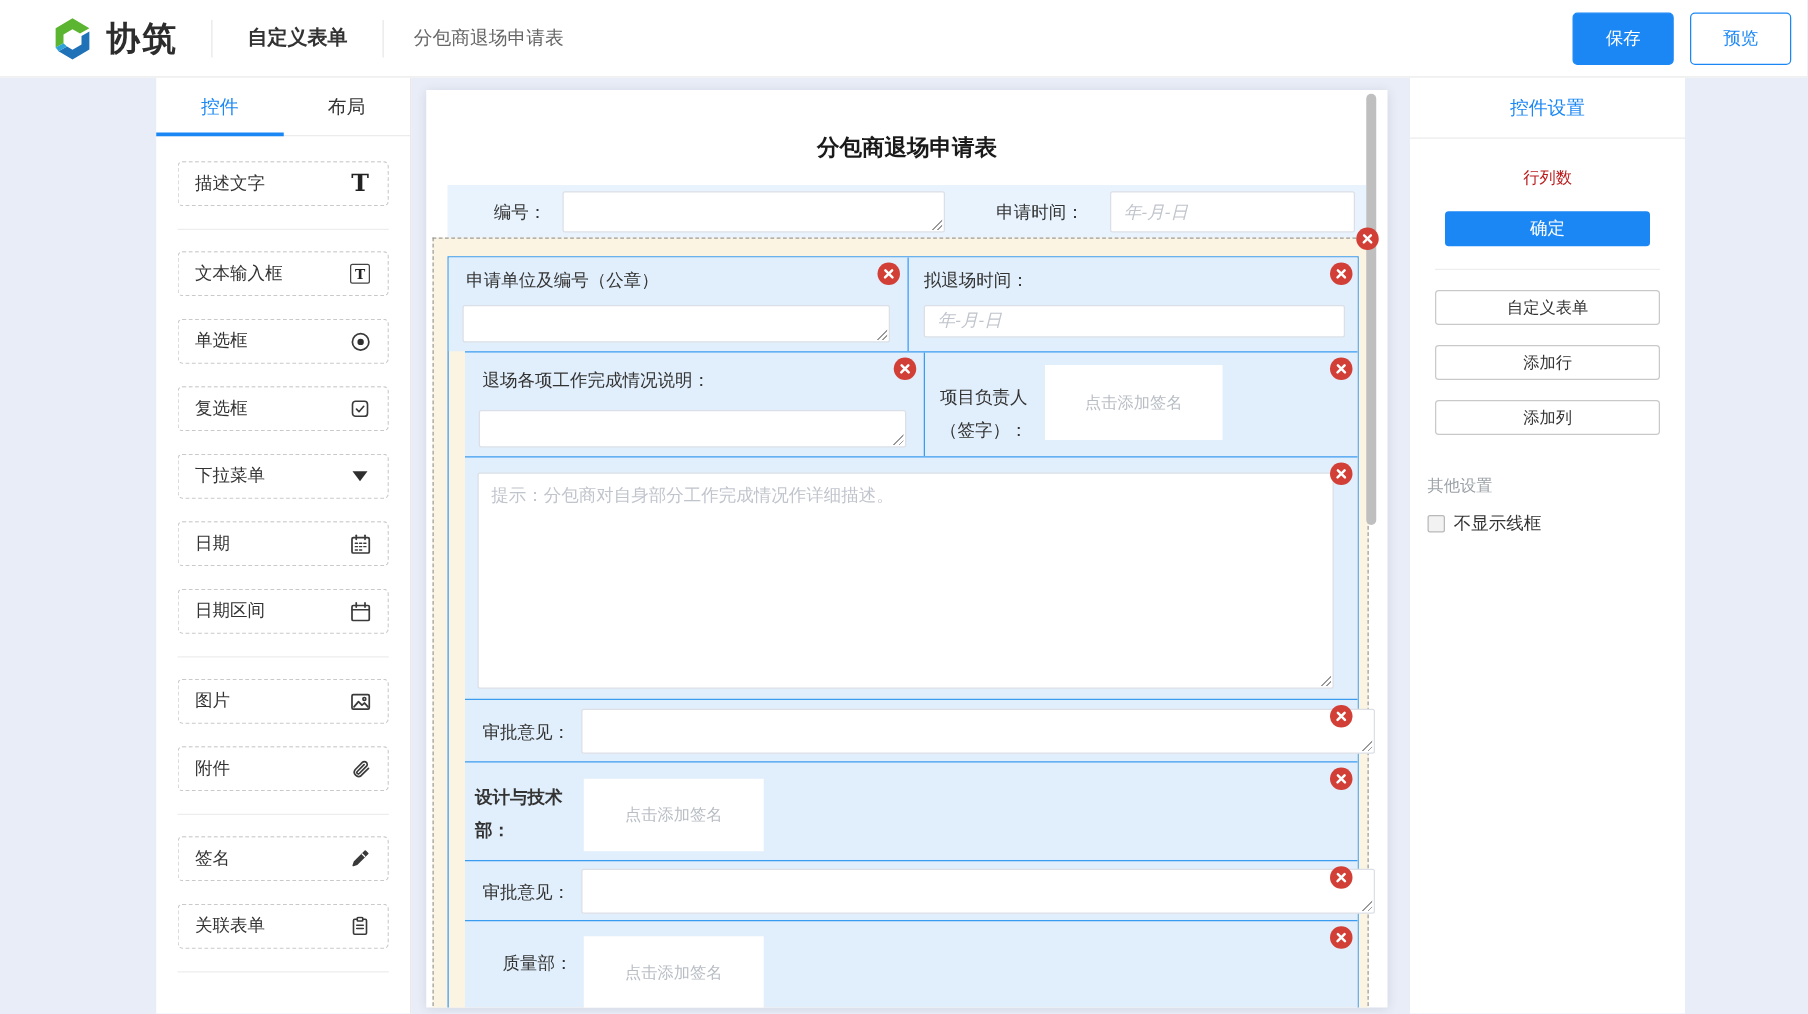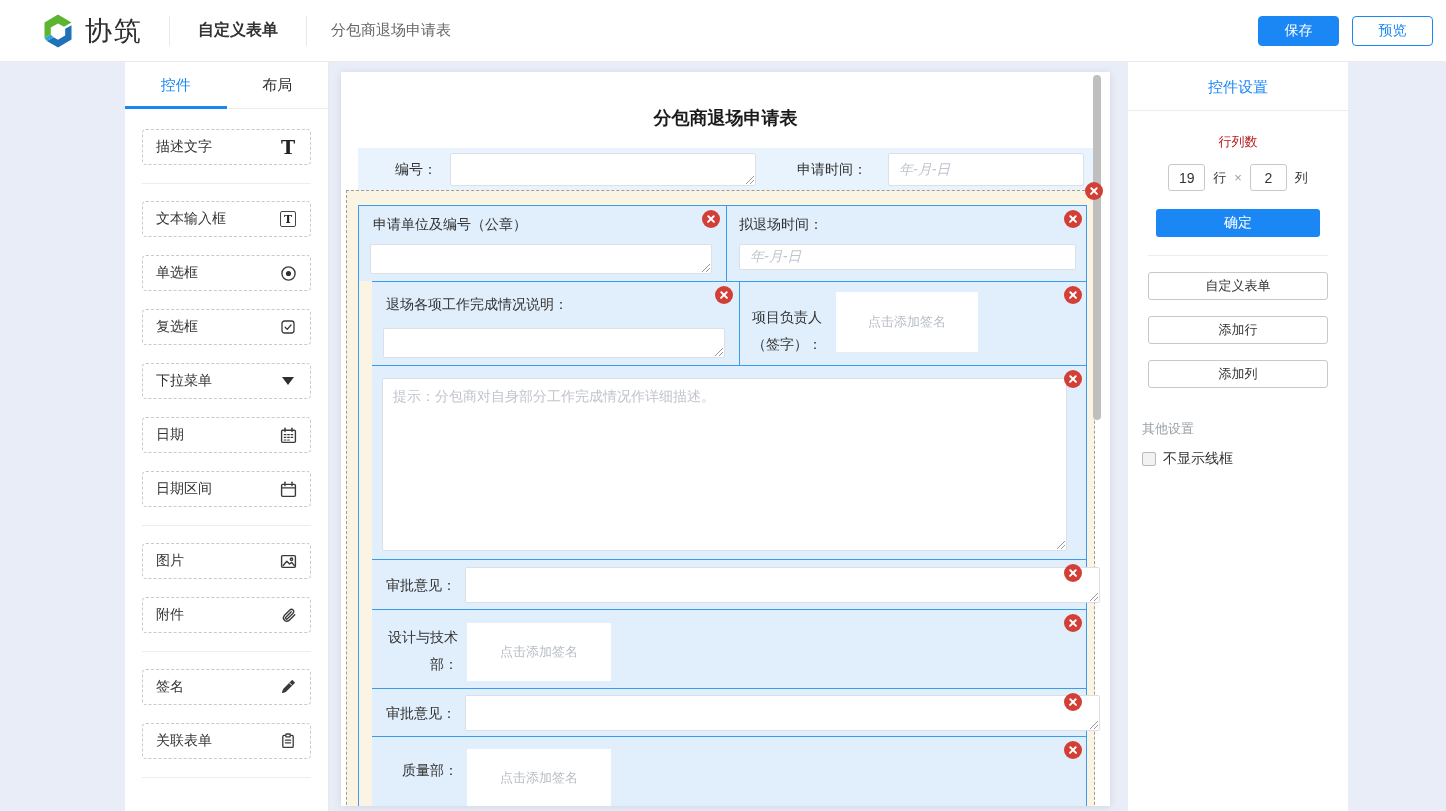--- a/index.html
+++ b/index.html
@@ -7,27 +7,27 @@
   body {
     position: relative; overflow: hidden;
     background: #e9edf7;
     font-family: "Liberation Sans", "DejaVu Sans", sans-serif;
     color: #333;
   }
   
   .header { position:absolute; top:0; left:0; right:0; height:62px; background:#fff;
             border-bottom:1px solid #ebebeb; display:flex; align-items:center; z-index:5; }
   .logo { display:flex; align-items:center; margin-left:40px; gap:9px; }
-  .logo-text { font-size:27px; font-weight:normal; color:#2d2d2d; letter-spacing:2px; }
+  .logo-text { font-size:27px; font-weight:bold; color:#2d2d2d; letter-spacing:2px; }
   .hsep { width:1px; height:30px; background:#e8e8e8; }
   .hsep.s1 { margin-left:26px; }
   .nav-title { font-size:16px; font-weight:bold; color:#333; margin:0 28px; }
   .form-name { font-size:15px; color:#666; margin-left:24px; }
   .hbtns { margin-left:auto; display:flex; align-items:center; }
-  .btn { width:81px; height:30px; border-radius:4px; font-size:14px;
+  .btn { width:81px; height:42px; border-radius:4px; font-size:14px;
          display:flex; align-items:center; justify-content:center; cursor:pointer; }
   .btn-save { background:#1b87f5; color:#fff; border:1px solid #1b87f5; }
   .btn-preview { background:#fff; color:#1b87f5; border:1px solid #1b87f5; margin:0 13px; }
 
   
   .sidebar { position:absolute; left:125px; top:62px; width:204px; bottom:0; background:#fff;
              border-right:1px solid #e9e9e9; }
   .side-tabs { height:47px; display:flex; border-bottom:1px solid #ececec; }
   .side-tab { flex:1; display:flex; align-items:center; justify-content:center;
               font-size:15px; color:#333; position:relative; cursor:pointer; }
@@ -302,21 +302,21 @@
 
       <div class="trow" style="height:50px;">
         <span class="flabel" style="left:14px;top:17px;">审批意见：</span>
         <div class="box" style="left:93px;top:7px;width:635px;height:36px;">
           <span class="rh"></span>
         </div>
         <span class="del"></span>
       </div>
 
       <div class="trow" style="height:79px;">
-        <span class="wrap-label" style="left:8px;top:14px;width:78px;text-align:right;">设计与技术部：</span>
+        <span class="wrap-label" style="left:8px;top:14px;width:78px;font-weight:bold;">设计与技术部：</span>
         <div class="sig" style="left:95px;top:13px;width:144px;height:58px;">
           <span>点击添加签名</span>
         </div>
         <span class="del"></span>
       </div>
 
       <div class="trow" style="height:48px;">
         <span class="flabel" style="left:14px;top:16px;">审批意见：</span>
         <div class="box" style="left:93px;top:6px;width:635px;height:36px;">
           <span class="rh"></span>
@@ -334,27 +334,20 @@
 
     </div>
   </div>
 
   <div class="scroll"></div>
 </div>
 
 <div class="rpanel">
   <div class="rp-title">控件设置</div>
   <div class="rp-sub">行列数</div>
-  <div class="rp-dims">
-    <input class="rp-input" value="19" style="">
-    <span>行</span>
-    <span style="color:#9aa0a6;">×</span>
-    <input class="rp-input" value="2" style="">
-    <span>列</span>
-  </div>
   <div class="rp-btn-primary">确定</div>
   <div class="rp-divider"></div>
   <div class="rp-btn">自定义表单</div>
   <div class="rp-btn">添加行</div>
   <div class="rp-btn">添加列</div>
   <div class="rp-other">其他设置</div>
   <div class="rp-check">
     <span class="cb"></span>
     <span>不显示线框</span>
   </div>

